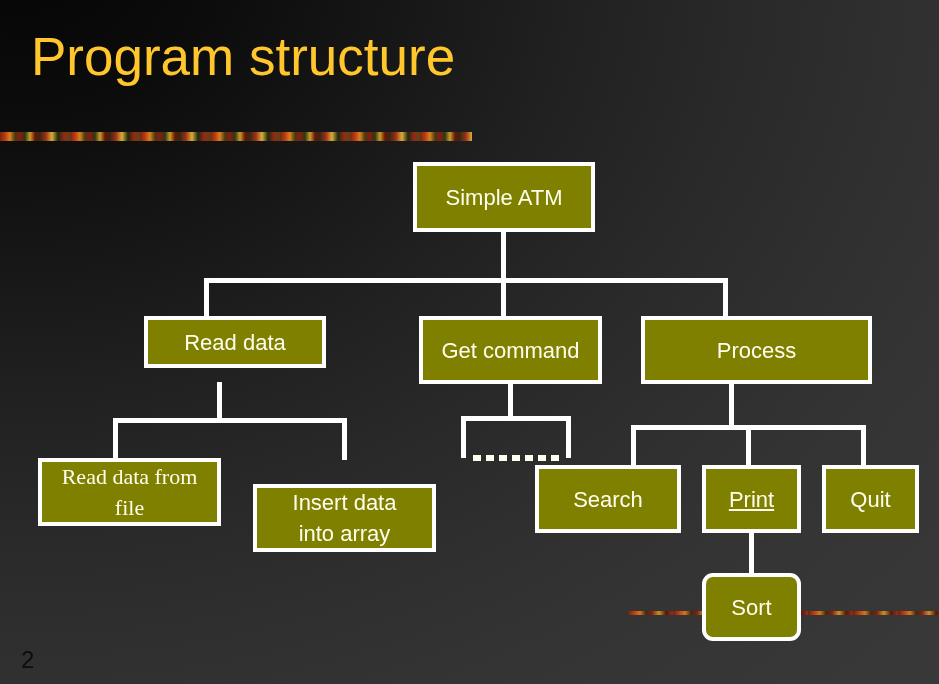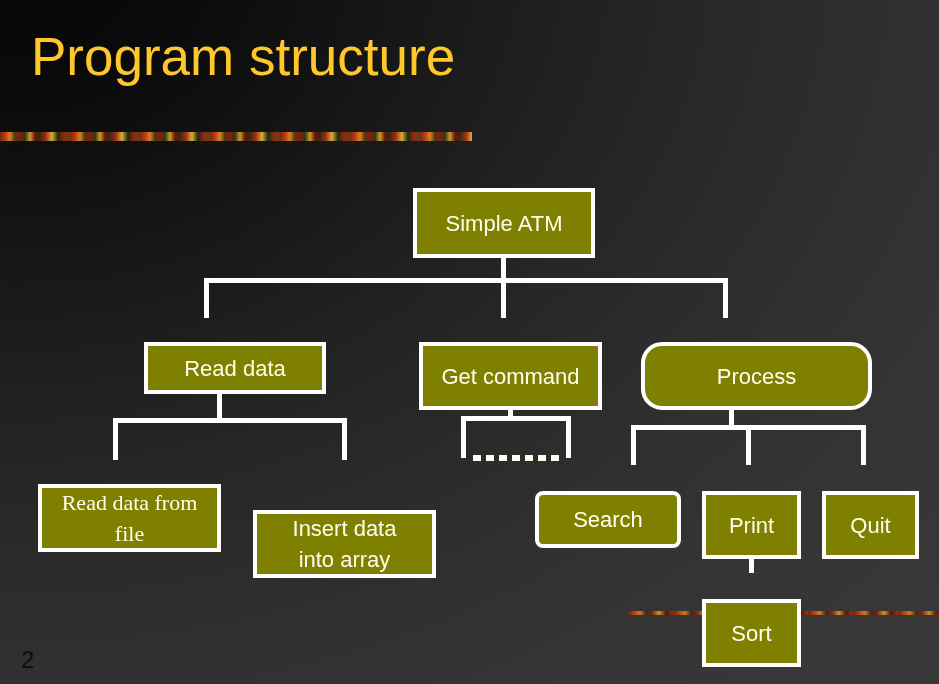--- a/index.html
+++ b/index.html
@@ -89,21 +89,20 @@
     color: #FFFFF0;
     font-size: 22px;
     line-height: 31px;
     text-align: center;
     display: flex;
     align-items: center;
     justify-content: center;
     padding: 0 2px;
     white-space: pre-line;
     z-index: 4;
-    margin-top: 26px;
   }
 
   
   #pagenum {
     position: absolute;
     left: 21px;
     top: 645px;
     font-size: 24px;
     color: #0d0d0d;
     line-height: 30px;
@@ -147,31 +146,31 @@
   <div class="line" style="left:861px; top:425px; width:5px; height:40px;"></div>
 
   <div class="line" style="left:749px; top:531px; width:5px; height:42px;"></div>
 
   <div class="node" style="left:413px; top:162px; width:182px; height:70px;">Simple ATM</div>
 
   <div class="node" style="left:144px; top:316px; width:182px; height:52px;">Read data</div>
 
   <div class="node" style="left:419px; top:316px; width:183px; height:68px;">Get command</div>
 
-  <div class="node" style="left:641px; top:316px; width:231px; height:68px;border-radius:21px;">Process</div>
+  <div class="node" style="left:641px; top:316px; width:231px; height:68px;">Process</div>
 
   <div class="node" style="left:38px; top:458px; width:183px; height:68px;font-family:Liberation Serif, serif;">Read data from
 file</div>
 
   <div class="node" style="left:253px; top:484px; width:183px; height:68px;">Insert data
 into array</div>
 
-  <div class="node" style="left:535px; top:465px; width:146px; height:57px;border-radius:8px;">Search</div>
+  <div class="node" style="left:535px; top:465px; width:146px; height:68px;">Search</div>
 
-  <div class="node" style="left:702px; top:465px; width:99px; height:68px;">Print</div>
+  <div class="node" style="left:702px; top:465px; width:99px; height:68px;text-decoration:underline;">Print</div>
 
   <div class="node" style="left:822px; top:465px; width:97px; height:68px;text-align:right;">Quit</div>
 
-  <div class="node" style="left:702px; top:573px; width:99px; height:68px;">Sort</div>
+  <div class="node" style="left:702px; top:573px; width:99px; height:68px;border-radius:11px;">Sort</div>
 
   <div id="pagenum">2</div>
 
 </div>
 
 </body></html>

